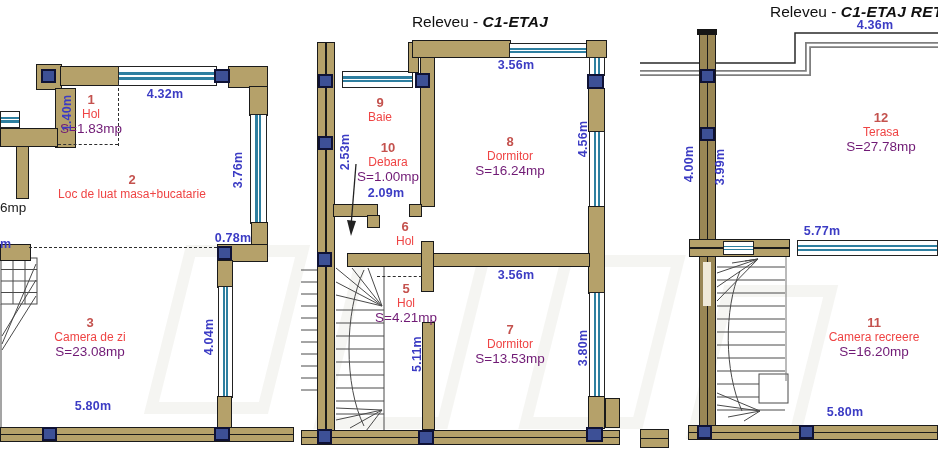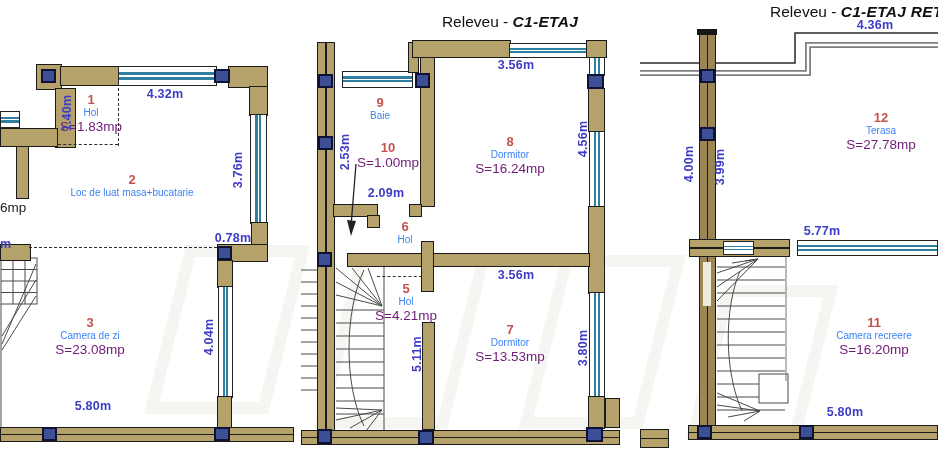--- a/index.html
+++ b/index.html
@@ -11,21 +11,21 @@
   .vwall::after{content:"";position:absolute;top:0;bottom:0;left:calc(50% - 1px);width:1.6px;background:#1a1a1a;}
   .col{position:absolute;background:#3d5096;border:2px solid #0f1235;box-sizing:border-box;z-index:3;}
   .winh{position:absolute;border:1px solid #222;box-sizing:border-box;z-index:2;
         background:linear-gradient(to bottom,#fff 0 30%,#2e7fa0 30% 44%,#fff 44% 56%,#2e7fa0 56% 70%,#fff 70% 100%);}
   .winv{position:absolute;border:1px solid #222;box-sizing:border-box;z-index:2;
         background:linear-gradient(to right,#fff 0 30%,#2e7fa0 30% 44%,#fff 44% 56%,#2e7fa0 56% 70%,#fff 70% 100%);}
   .dim{position:absolute;color:#3c3cc4;font-size:12.5px;font-weight:700;text-align:center;width:60px;z-index:5;letter-spacing:.2px;}
   .vdim{transform:rotate(-90deg);}
   .rlabel{position:absolute;width:160px;text-align:center;z-index:5;line-height:1.18;}
   .rnum{color:#c4524e;font-weight:700;font-size:13px;display:block;}
-  .rname{color:#3b82f6;font-size:10px;display:block;}
+  .rname{color:#ef4444;font-size:12px;display:block;}
   .rarea{color:#701a75;font-size:13.5px;display:block;}
   .partial{position:absolute;color:#1b1b1b;font-size:13.5px;z-index:5;}
   .title{position:absolute;font-size:15.5px;color:#101010;white-space:nowrap;z-index:5;}
   .title b{font-style:italic;letter-spacing:.3px;}
   .dash-h{position:absolute;border-top:1.7px dashed #2e2e2e;z-index:4;}
   .dash-v{position:absolute;border-left:1.7px dashed #2e2e2e;z-index:4;}
   .svgabs{position:absolute;z-index:1;}
   .cap{position:absolute;background:#161616;z-index:3;}
   .slot{position:absolute;background:#f0ead9;z-index:3;}
   .wm{position:absolute;border:12px solid #ebebe5;opacity:.5;transform:skewX(-14deg);z-index:0;}
@@ -100,21 +100,21 @@
 
   <div class="dim" style="left:135px;top:87px;">4.32m</div>
   <div class="dim vdim" style="left:37px;top:106px;">1.40m</div>
   <div class="dim vdim" style="left:208px;top:163px;">3.76m</div>
   <div class="dim" style="left:203px;top:231px;">0.78m</div>
   <div class="dim vdim" style="left:179px;top:330px;">4.04m</div>
   <div class="dim" style="left:63px;top:399px;">5.80m</div>
   <div class="partial" style="left:0px;top:200px;">6mp</div>
   <div class="dim" style="left:0px;top:237px;width:20px;text-align:left;">m</div>
 
-  <div class="title" style="left:410px;top:13px;width:200px;text-align:center;"><span>Releveu - </span><b>C1-ETAJ</b></div>
+  <div class="title" style="left:380px;top:13px;width:200px;text-align:center;"><span>Releveu - </span><b>C1-ETAJ</b></div>
 
   <div class="wall vwall" style="left:317px;top:42px;width:18px;height:400px;"></div>
   <div class="col" style="left:318px;top:74px;width:15px;height:14px;"></div>
   <div class="col" style="left:318px;top:136px;width:15px;height:14px;"></div>
   <div class="col" style="left:317px;top:252px;width:15px;height:15px;"></div>
   <div class="col" style="left:317px;top:429px;width:15px;height:15px;"></div>
   <div class="winh" style="left:342px;top:71px;width:71px;height:17px;"></div>
   <div class="col" style="left:415px;top:73px;width:15px;height:15px;"></div>
   <div class="wall" style="left:408px;top:42px;width:11px;height:31px;"></div>
   <div class="wall" style="left:412px;top:40px;width:99px;height:18px;"></div>
@@ -181,20 +181,21 @@
     <line x1="14" y1="6" x2="9" y2="68" stroke="#222" stroke-width="1.3"></line>
     <polygon points="5,62 14,63 9,78" fill="#222"></polygon>
   </svg>
 
   <div class="rlabel" style="left:300px;top:95px;">
     <span class="rnum">9</span>
     <span class="rname">Baie</span>
   </div>
   <div class="rlabel" style="left:308px;top:140px;">
     <span class="rnum">10</span>
+    <span class="rname">Debara</span>
     <span class="rarea">S=1.00mp</span>
   </div>
   <div class="rlabel" style="left:430px;top:134px;">
     <span class="rnum">8</span>
     <span class="rname">Dormitor</span>
     <span class="rarea">S=16.24mp</span>
   </div>
   <div class="rlabel" style="left:325px;top:219px;">
     <span class="rnum">6</span>
     <span class="rname">Hol</span>

